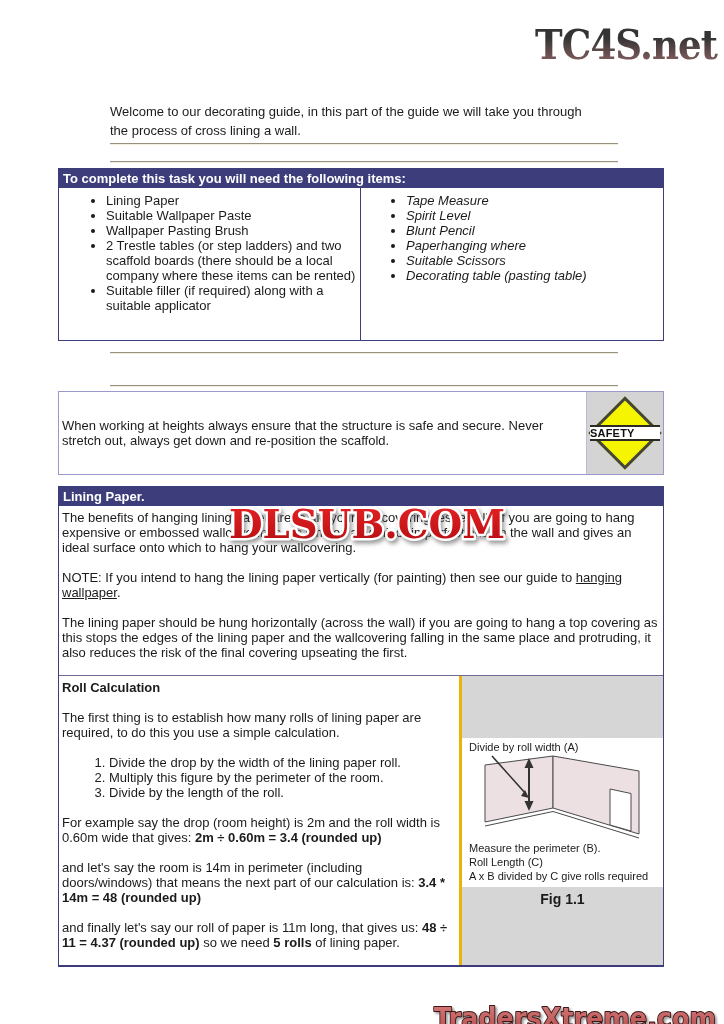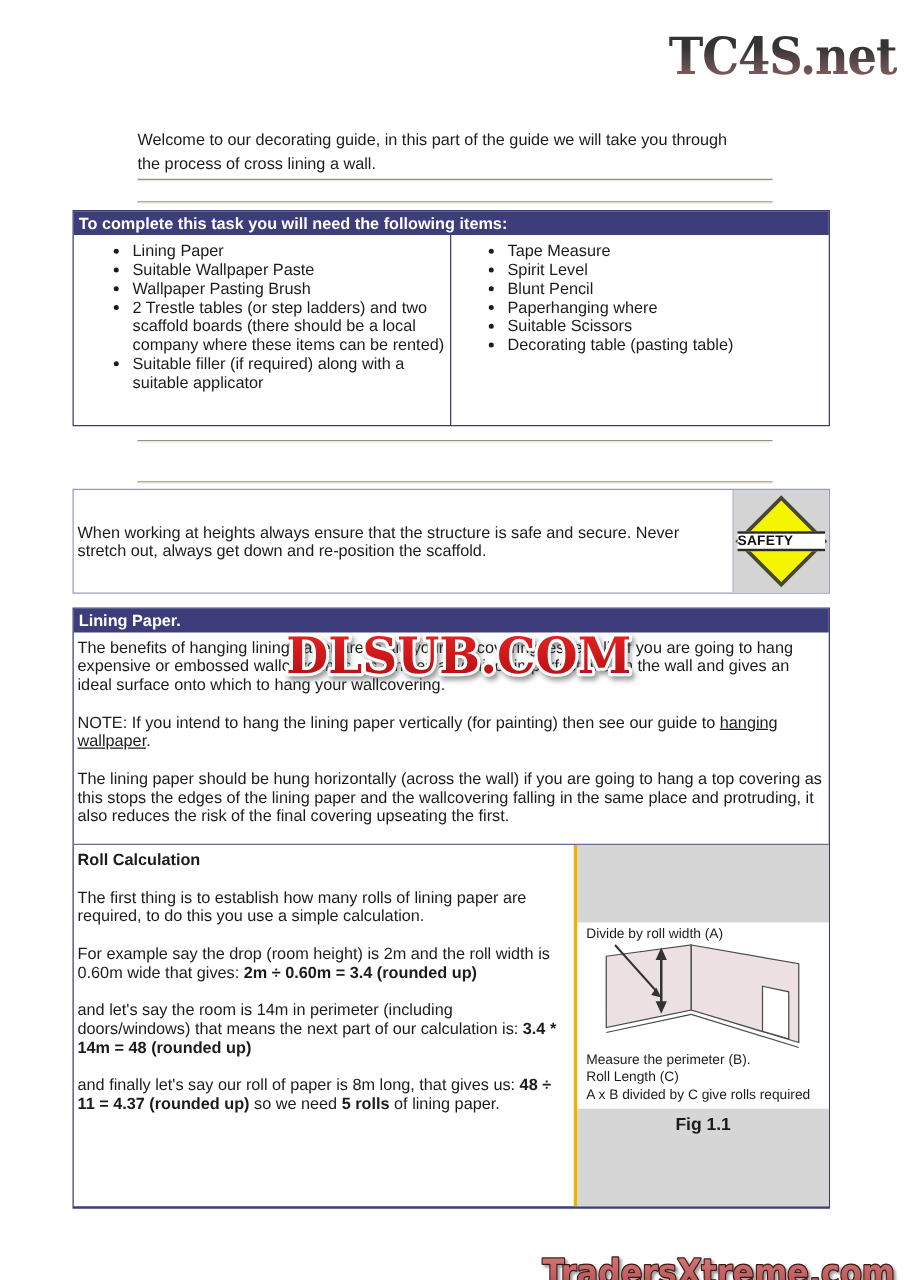--- a/index.html
+++ b/index.html
@@ -26,21 +26,21 @@
 
   
   .items-table { position:absolute; top:152px; left:58px; width:606px;
                  border:1px solid #3d3d7c; background:#fff; }
   .bar { background:#3d3d7c; color:#fff; font-weight:bold;
          padding:2px 4px; font-size:13px; line-height:15px; }
   .items-cols { display:flex; min-height:152px; }
   .items-col { width:50%; padding:5px 4px 8px 0; }
   .items-col.left { border-right:1px solid #3d3d7c; }
   .items-col ul { margin:0; padding-left:47px; list-style:disc; }
-  .items-col.right ul { padding-left:45px; }
+  .items-col.right ul { padding-left:45px;font-style:italic; }
 
   
   .safety-box { position:absolute; top:375px; left:58px; width:606px; height:84px;
                 border:1px solid #9999cc; display:flex; background:#fff; }
   .safety-text { flex:1; display:flex; align-items:center; padding:2px 8px 2px 3px;justify-content:flex-end; }
   .safety-cell { width:77px; background:#d4d4d4; position:relative; overflow:hidden;
                  border-left:1px solid #bcbcd6; }
   .diamond { position:absolute; left:50%; top:50%; width:52px; height:52px;
              margin:-26px 0 0 -26px; transform:rotate(45deg);
              background:#f5f500; border:3px solid #45453c; }
@@ -143,23 +143,28 @@
     <div class="lining-body">
       <p>The benefits of hanging lining paper are to aid your wallcovering, especially if you are going to hang expensive or embossed wallcoverings, as it hides any minor imperfections on the wall and gives an ideal surface onto which to hang your wallcovering.</p>
       <p><span>NOTE: If you intend to hang the lining paper vertically (for painting) then see our guide to </span><a class="doc-link">hanging wallpaper</a><span>.</span></p>
       <p>The lining paper should be hung horizontally (across the wall) if you are going to hang a top covering as this stops the edges of the lining paper and the wallcovering falling in the same place and protruding, it also reduces the risk of the final covering upseating the first.</p>
     </div>
 
     <div class="calc-row">
       <div class="calc-cell">
         <div class="calc-title">Roll Calculation</div>
         <p>The first thing is to establish how many rolls of lining paper are required, to do this you use a simple calculation.</p>
+        <ol>
+          <li>Divide the drop by the width of the lining paper roll.</li>
+          <li>Multiply this figure by the perimeter of the room.</li>
+          <li>Divide by the length of the roll.</li>
+        </ol>
         <p><span>For example say the drop (room height) is 2m and the roll width is 0.60m wide that gives: </span><b>2m ÷ 0.60m = 3.4 (rounded up)</b></p>
         <p><span>and let's say the room is 14m in perimeter (including doors/windows) that means the next part of our calculation is: </span><b>3.4 * 14m = 48 (rounded up)</b></p>
-        <p><span>and finally let's say our roll of paper is 8m long, that gives us: </span><b>48 ÷ 11 = 4.37 (rounded up)</b><span> so we need </span><b>5 rolls</b><span> of lining paper.</span></p>
+        <p><span>and finally let's say our roll of paper is 11m long, that gives us: </span><b>48 ÷ 11 = 4.37 (rounded up)</b><span> so we need </span><b>5 rolls</b><span> of lining paper.</span></p>
       </div>
 
       <div class="fig-cell">
         <div class="fig-top-gap"></div>
         <div class="fig-white">
           <div class="fig-label-a">Divide by roll width (A)</div>
           <svg class="fig-svg" viewBox="0 0 200 84">
             <polygon points="23,10 91,1 91,53 23,67" fill="#ece0e3" stroke="#4a4a4a" stroke-width="1"></polygon>
             <polygon points="91,1 177,16 177,79 91,53" fill="#ece0e3" stroke="#4a4a4a" stroke-width="1"></polygon>
             <line x1="23" y1="71" x2="91" y2="56.5" stroke="#4a4a4a" stroke-width="1"></line>

